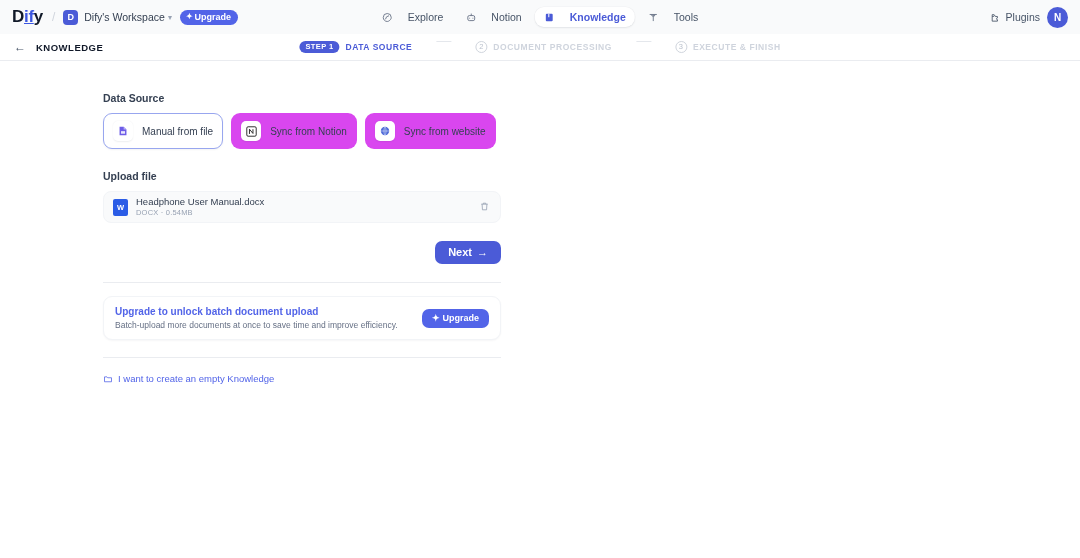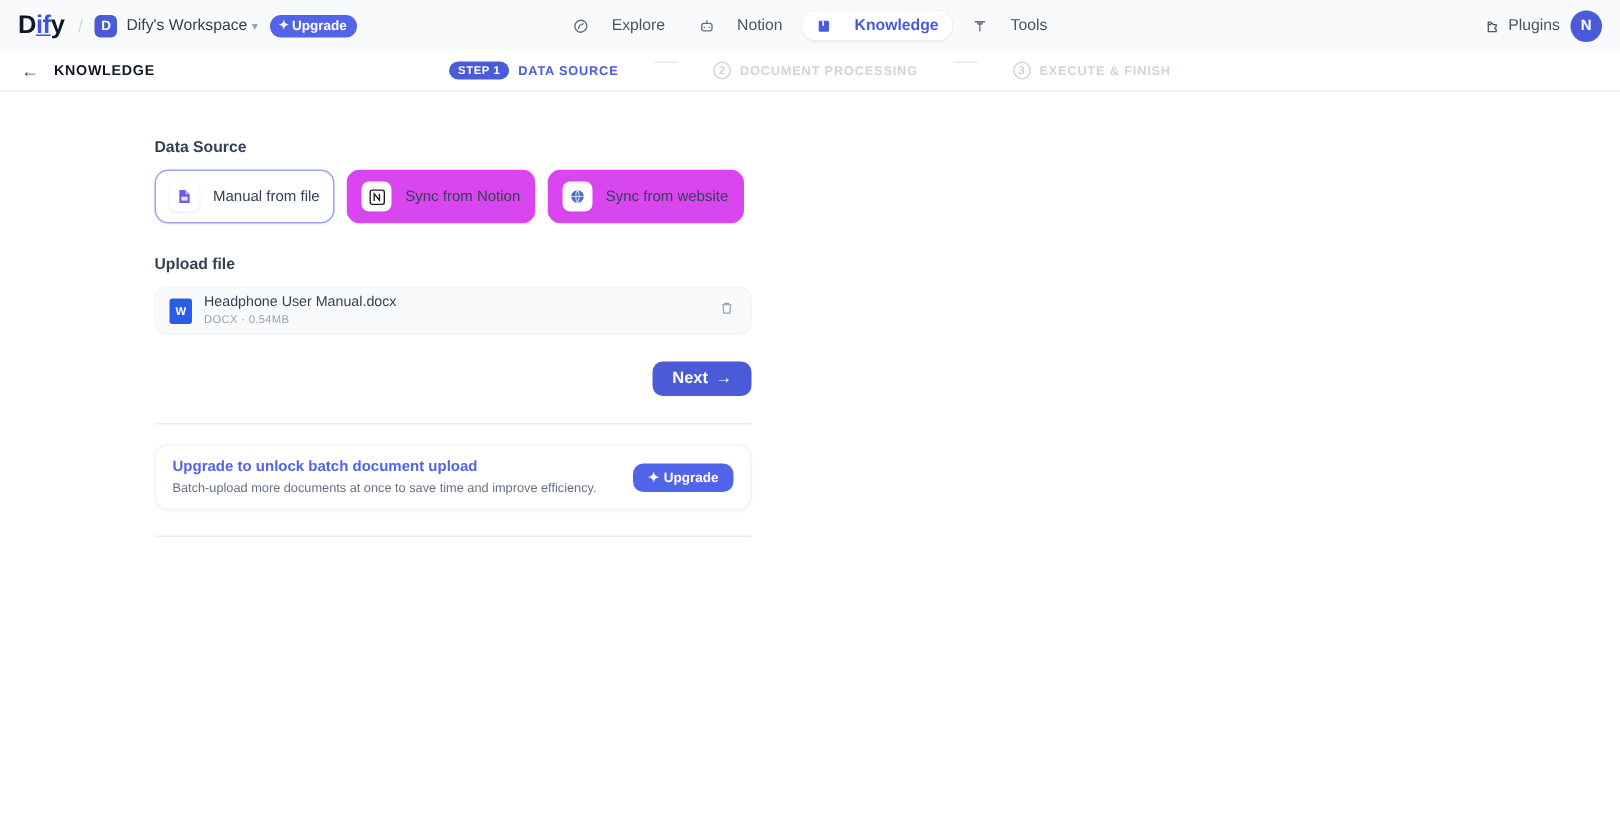--- a/index.html
+++ b/index.html
@@ -513,13 +513,19 @@
       <div class="promo-sub">Batch-upload more documents at once to save time and improve efficiency.</div>
     </div>
     <button class="promo-btn">
       <span>✦</span>
       <span>Upgrade</span>
     </button>
   </div>
 
   <div class="divider2"></div>
 
+  <div class="empty-link">
+    <svg width="10" height="10" viewBox="0 0 16 16" fill="none" stroke="#5264e8" stroke-width="1.25">
+      <path d="M2.4 4.6h4l1.2 1.4h6v6.4H2.4z"></path>
+    </svg>
+    <span>I want to create an empty Knowledge</span>
+  </div>
 </div>
 
 </body></html>

